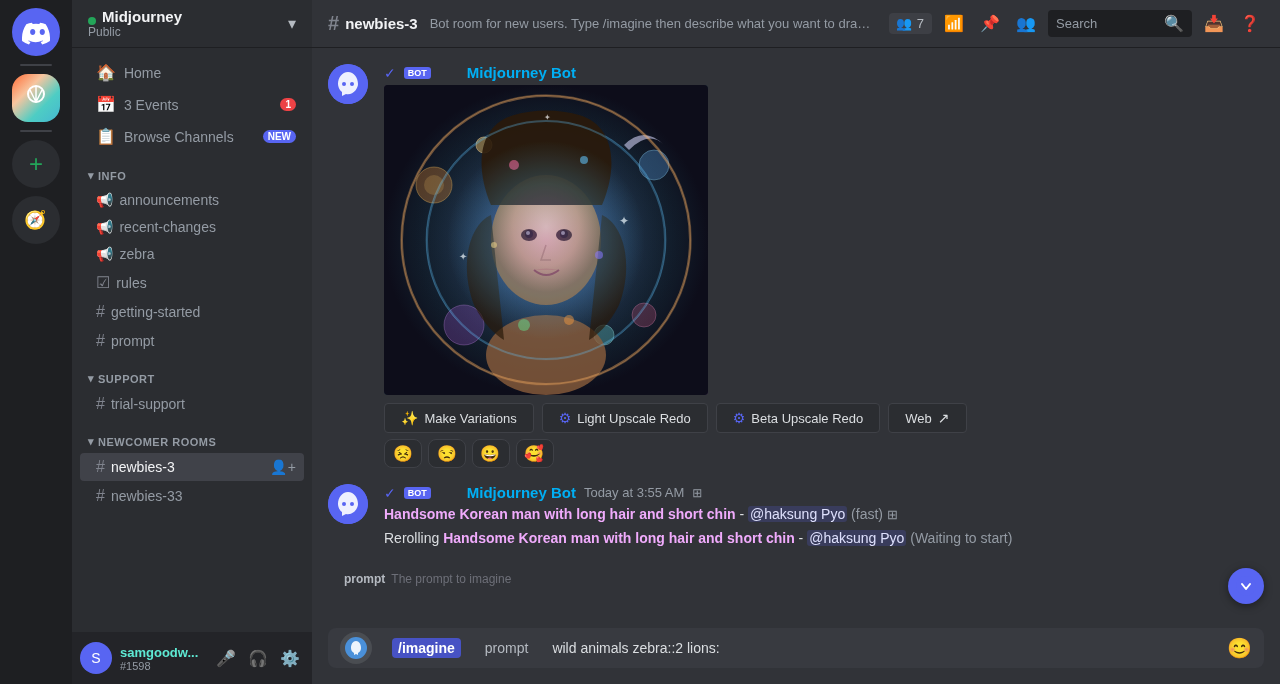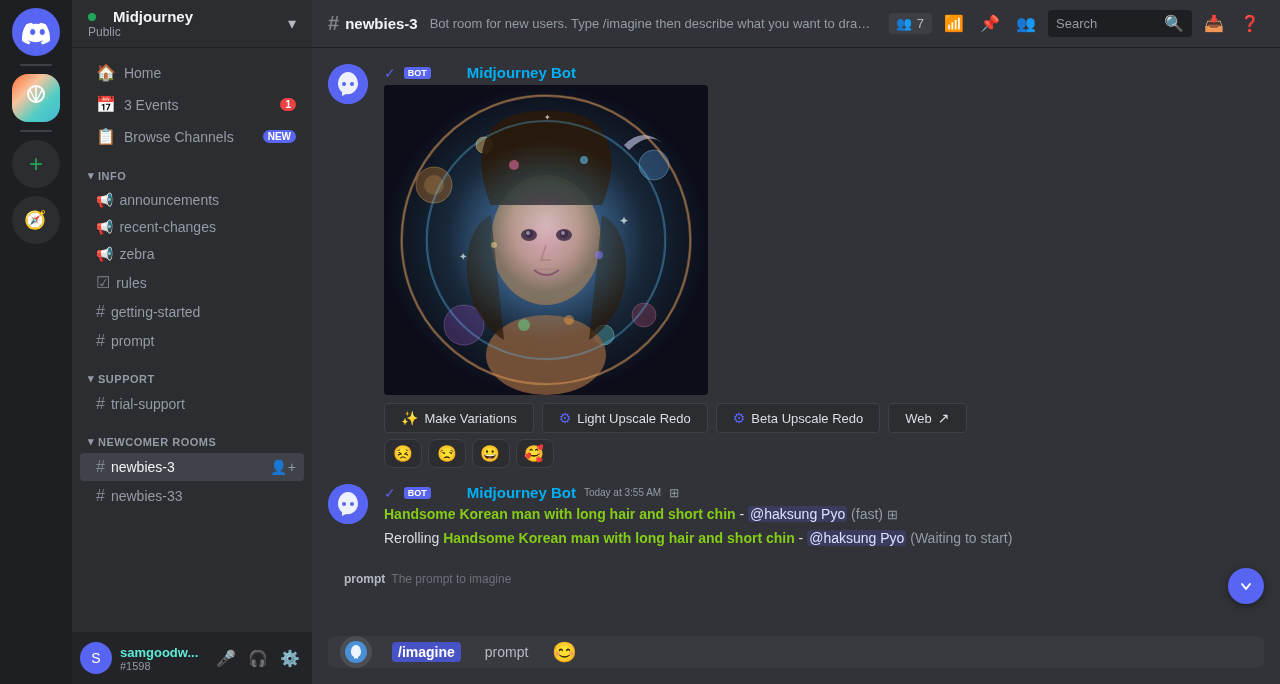--- a/index.html
+++ b/index.html
@@ -88,22 +88,22 @@
       align-items: center;
       justify-content: space-between;
       border-bottom: 1px solid #1e1f22;
       cursor: pointer;
     }
     .server-header-name {
       font-size: 15px;
       font-weight: 600;
       color: #f2f3f5;
       display: flex;
-      align-items: center;
-      gap: 17px;
+      align-items: flex-end;
+      gap: 6px;
     }
     .online-dot {
       width: 8px;
       height: 8px;
       background: #23a559;
       border-radius: 50%;
     }
     .server-public {
       font-size: 12px;
       color: #949ba4;
@@ -341,23 +341,23 @@
     .message-author.bot { color: #00aff4; margin-left: 28px; }
     .bot-badge {
       background: #5865f2;
       color: white;
       font-size: 9px;
       font-weight: 700;
       padding: 1px 4px;
       border-radius: 3px;
       text-transform: uppercase;
     }
-    .message-timestamp { font-size: 10px; color: #949ba4; }
+    .message-timestamp { font-size: 13px; color: #949ba4; }
     .message-text { font-size: 14px; color: #dbdee1; line-height: 1.4; }
-    .message-text strong { color: #84cc16; font-weight: 600; }
+    .message-text strong { color: #f0abfc; font-weight: 600; }
     .message-text .mention { color: #dee0fc; background: rgba(88,101,242,0.2); border-radius: 3px; padding: 0 2px; }
 
     
     .action-buttons {
       display: flex;
       gap: 8px;
       margin-top: 8px;
       flex-wrap: wrap;
     }
     .action-btn {
@@ -831,20 +831,21 @@
     <div class="input-bar">
       <div class="input-wrapper">
         <div class="message-avatar" style="width:32px;height:32px;background:#4a4d52;border-radius:50%;flex-shrink:0;display:flex;align-items:center;justify-content:center;">
           <svg width="22" height="22" viewBox="0 0 22 22" fill="none">
             <circle cx="11" cy="11" r="11" fill="#4a90d9"></circle>
             <path d="M11 4 C8 4 6 7 6 11 C6 13 7 15 9 16 L9 18 L11 17 L13 18 L13 16 C15 15 16 13 16 11 C16 7 14 4 11 4Z" fill="white" opacity="0.9"></path>
           </svg>
         </div>
         <span class="cmd-highlight">/imagine</span>
         <span style="color:#b5bac1;font-size:14px;margin:0 4px;">prompt</span>
+        <input class="input-field" type="text" value="wild animals zebra::2 lions:" style="">
         <span class="input-emoji-btn">😊</span>
       </div>
     </div>
   </div>
 
   <div class="scroll-to-bottom" style="position:absolute;right:16px;bottom:80px;">
     <svg width="20" height="20" viewBox="0 0 20 20" fill="none">
       <circle cx="10" cy="10" r="10" fill="#5865f2"></circle>
       <path d="M6 8 L10 13 L14 8" stroke="white" stroke-width="2" stroke-linecap="round" stroke-linejoin="round"></path>
     </svg>

